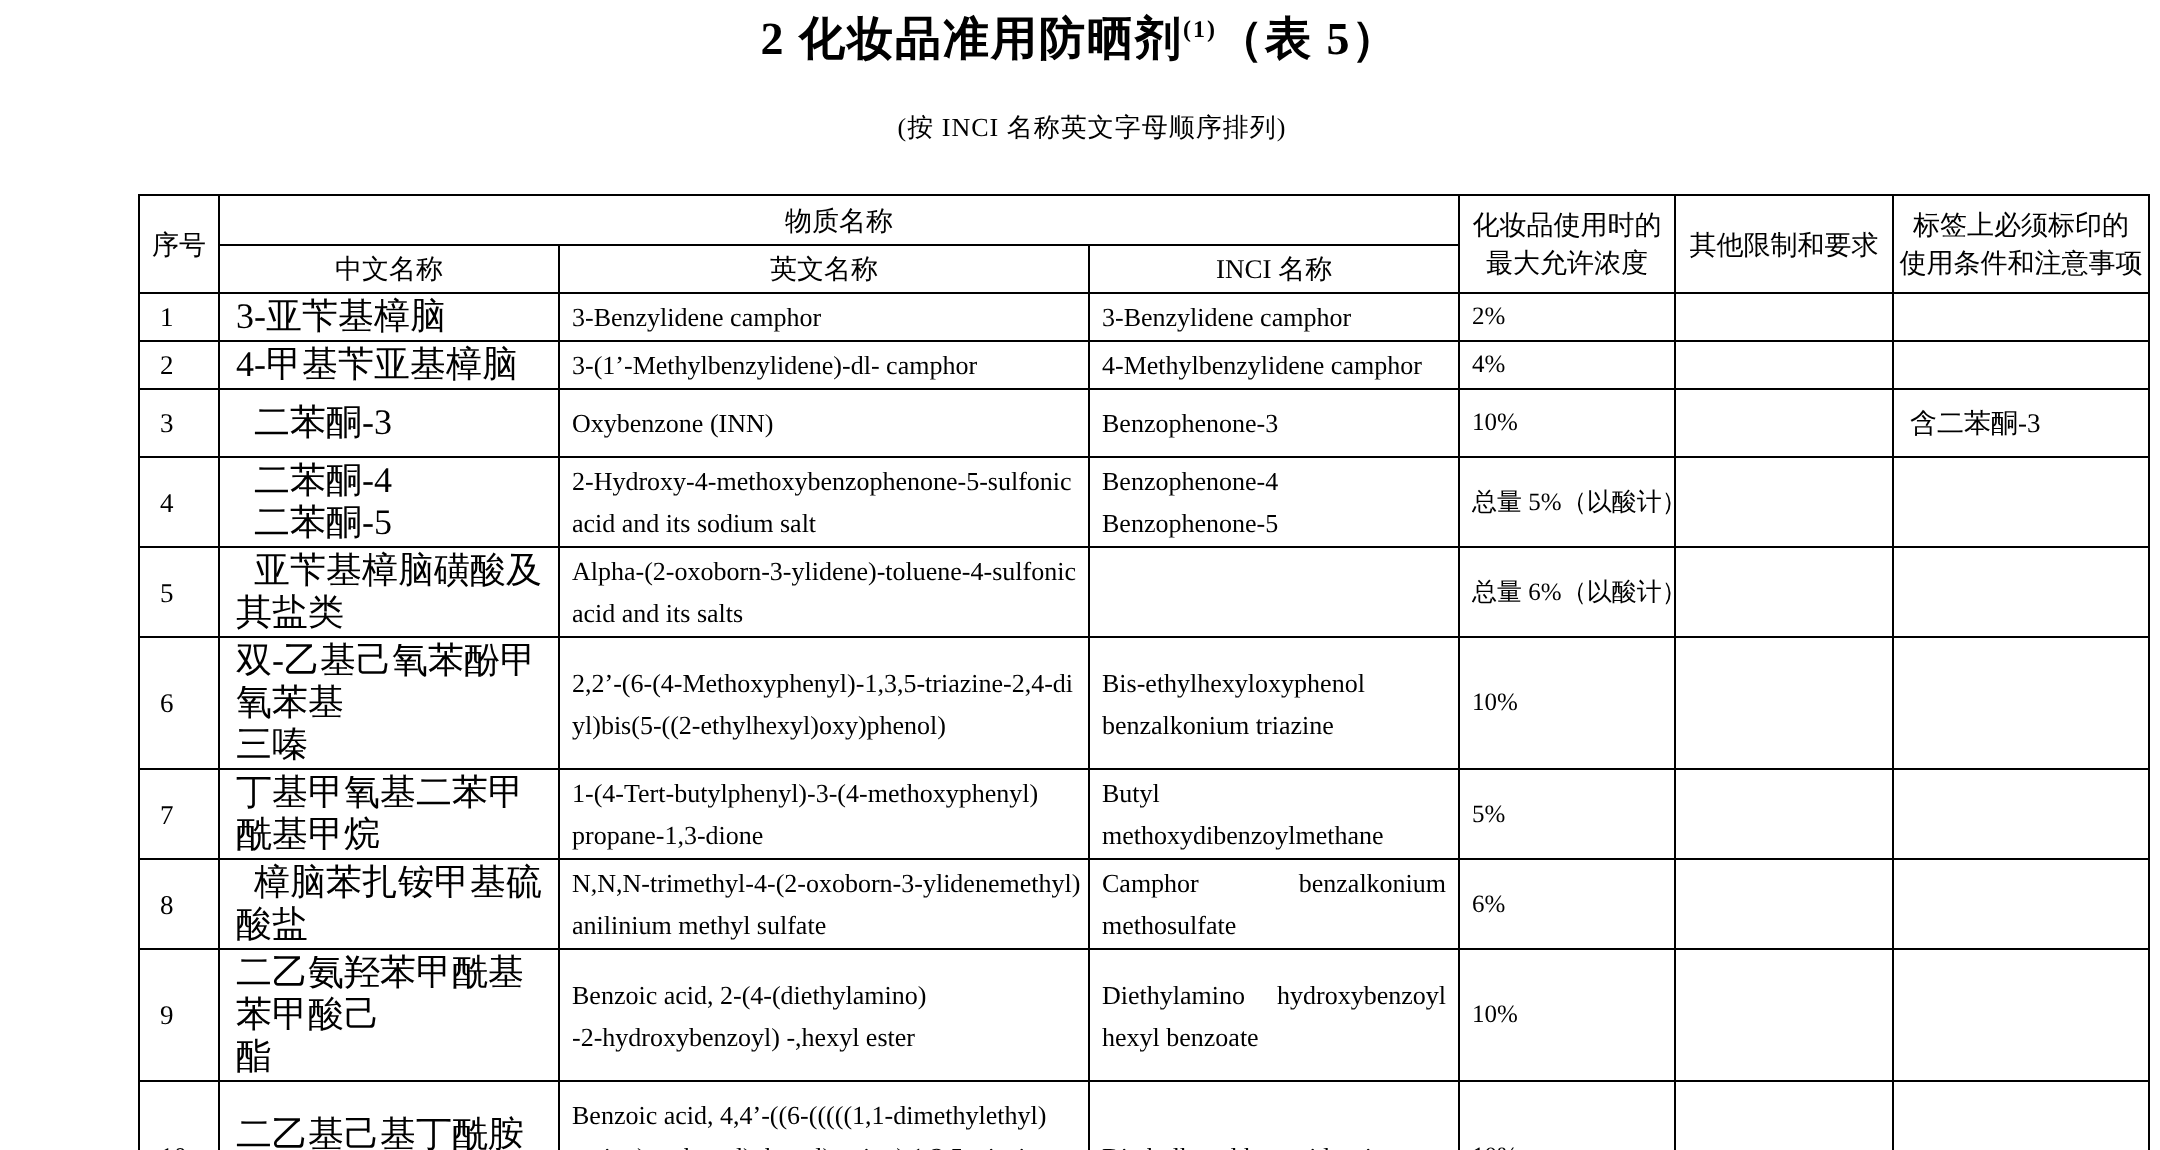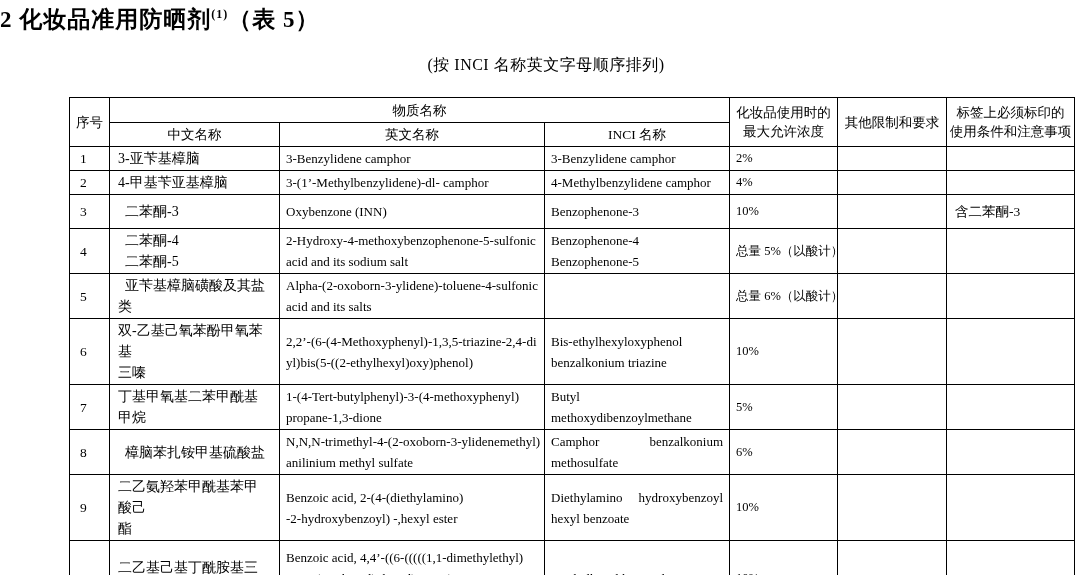--- a/index.html
+++ b/index.html
@@ -2,42 +2,42 @@
 <html><head>
 <meta charset="utf-8">
 <style>
   html,body{margin:0;padding:0;background:#fff;}
   body{
     width:1080px;height:575px;position:relative;overflow:hidden;
     font-family:"Liberation Serif","DejaVu Serif",serif;color:#000;
     -webkit-font-smoothing:antialiased;
   }
   .title{
-    padding-top:6px;font-size:23px;font-weight:bold;
+    text-align:center;padding-top:6px;font-size:23px;font-weight:bold;
     letter-spacing:1px;line-height:1.25;
   }
   .title sup{font-size:12px;font-weight:bold;}
-  .subtitle{text-align:center;font-size:16px;margin-top:20px;letter-spacing:.5px;margin-left:12px;}
+  .subtitle{text-align:center;font-size:13px;margin-top:20px;letter-spacing:.5px;margin-left:12px;}
   table{
     position:absolute;left:45px;top:97px;width:1005px;
     border-collapse:collapse;table-layout:fixed;margin-left:24px;
   }
   th,td{
     border:1.5px solid #000;vertical-align:middle;
     font-size:13.5px;line-height:21px;padding:1px 8px;font-weight:normal;
   }
   th{text-align:center;white-space:pre-line;line-height:19px;padding:1px 2px;}
   thead tr:nth-child(1){height:25px;}
   thead tr:nth-child(2){height:24px;}
   tbody tr{height:45px;}
   tbody tr:nth-child(1),tbody tr:nth-child(2){height:24px;}
   tbody tr:nth-child(3){height:34px;}
   tbody tr:nth-child(10){height:75px;}
   td.no{padding:1px 2px 1px 10px;}
-  td.cn{font-size:14px;white-space:pre-wrap;overflow:hidden;}
+  td.cn{font-size:18px;white-space:pre-wrap;overflow:hidden;}
   td.en{font-size:13px;white-space:pre;overflow:hidden;padding:1px 6px;}
   td.inci{font-size:13px;white-space:pre-wrap;overflow:hidden;padding:1px 6px;}
   td.max{font-size:12.5px;white-space:pre;overflow:hidden;padding:1px 4px 1px 6px;}
   td .it{}
   td .jl{text-align:justify;text-align-last:justify;}
 </style>
 </head>
 <body>
 
 <div>

